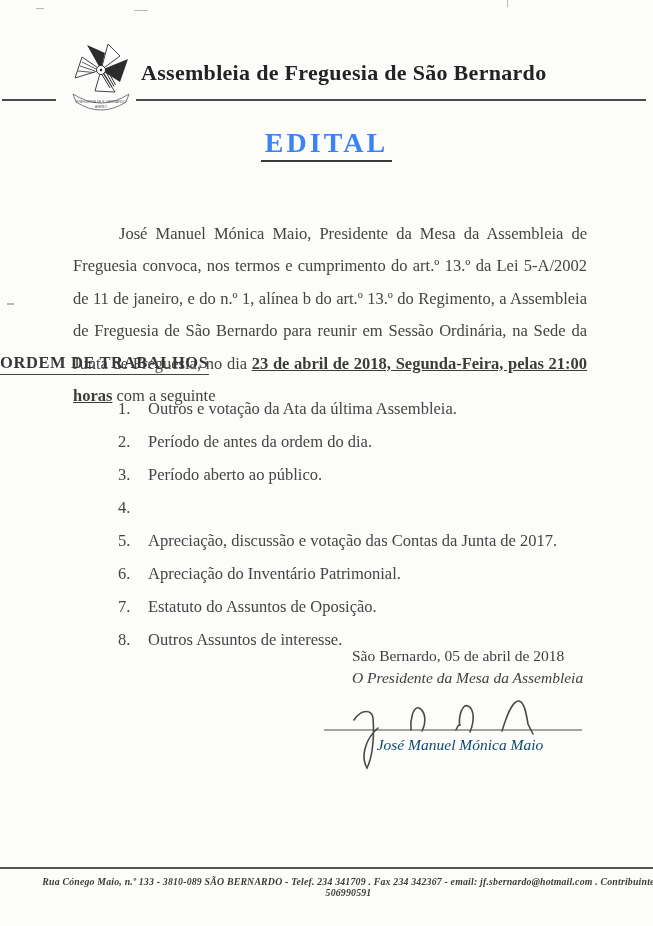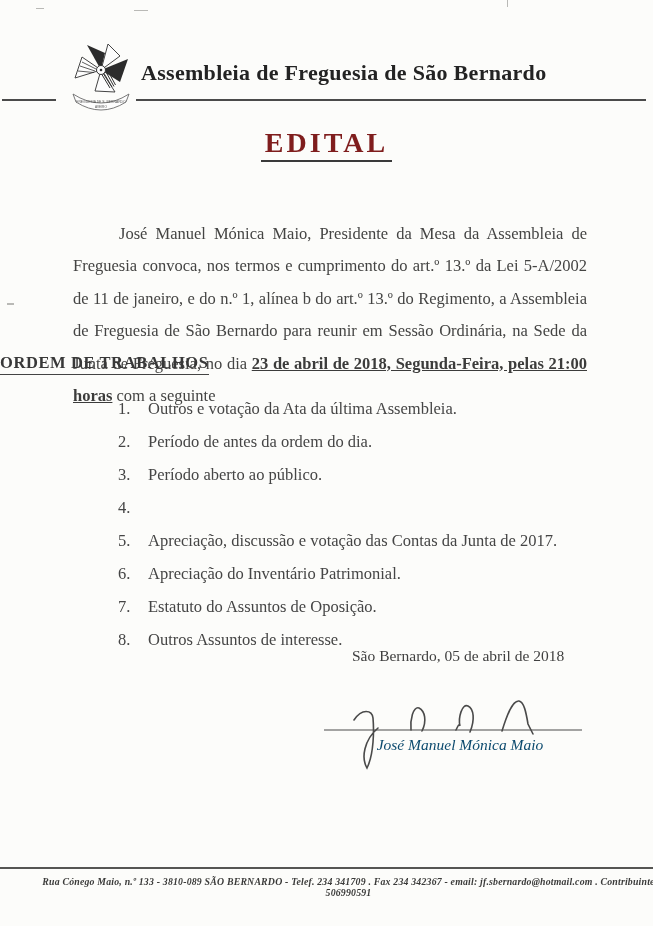--- a/index.html
+++ b/index.html
@@ -27,21 +27,21 @@
   .header-rule-left  { position: absolute; left: 2px;   top: 99px; width: 54px;  height: 2px; background: #4a4a4a; }
   .header-rule-main  { position: absolute; left: 136px; top: 99px; width: 510px; height: 2px; background: #4a4a4a; }
 
   
   .doc-title {
     position: absolute; left: 0; top: 127px; width: 653px;
     text-align: center;
   }
   .doc-title span {
     display: inline-block;
-    font-size: 28px; font-weight: bold; color: #7f1d1d;
+    font-size: 28px; font-weight: bold; color: #3b82f6;
     letter-spacing: 3px;
     border-bottom: 2px solid #3a3a3a;
     padding: 0 4px 1px 4px;
   }
 
   
   .intro {
     position: absolute; left: 73px; top: 201px; width: 514px;
     font-size: 16.5px; line-height: 32.5px;
     text-align: justify; text-indent: 46px;
@@ -166,20 +166,21 @@
       <span class="txt">Estatuto do Assuntos de Oposição.</span>
     </div>
     <div class="agenda-item">
       <span class="num">8.</span>
       <span class="txt">Outros Assuntos de interesse.</span>
     </div>
   </div>
 
   <div class="signoff">
     <div class="place-date">São Bernardo, 05 de abril de 2018</div>
+    <div class="role">O Presidente da Mesa da Assembleia</div>
   </div>
 
   <div class="signature-block">
     <svg viewBox="0 0 272 84" width="272" height="84">
 
       <line x1="8" y1="42" x2="266" y2="42" stroke="#4a4a4a" stroke-width="1.2"></line>
 
       <path d="M38,32 C46,20 56,22 57,30 C58,42 58,66 51,80 C45,70 48,52 62,40" fill="none" stroke="#4a4a4a" stroke-width="1.6" stroke-linecap="round"></path>
       <path d="M95,42 C94,32 97,18 103,20 C109,23 111,33 106,43" fill="none" stroke="#4a4a4a" stroke-width="1.6" stroke-linecap="round"></path>
       <path d="M140,42 C142,38 143,35 144,38 C142,30 146,15 152,18 C158,21 159,32 154,44" fill="none" stroke="#4a4a4a" stroke-width="1.6" stroke-linecap="round"></path>

